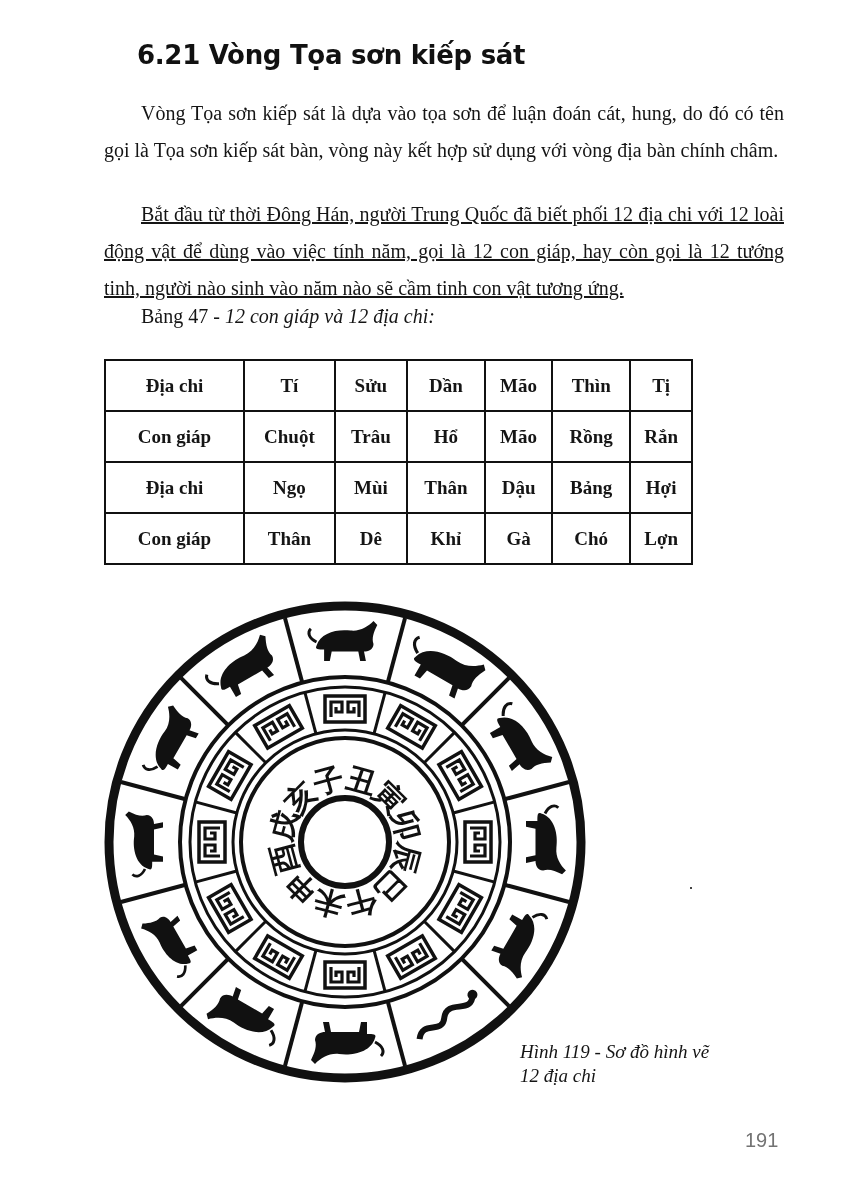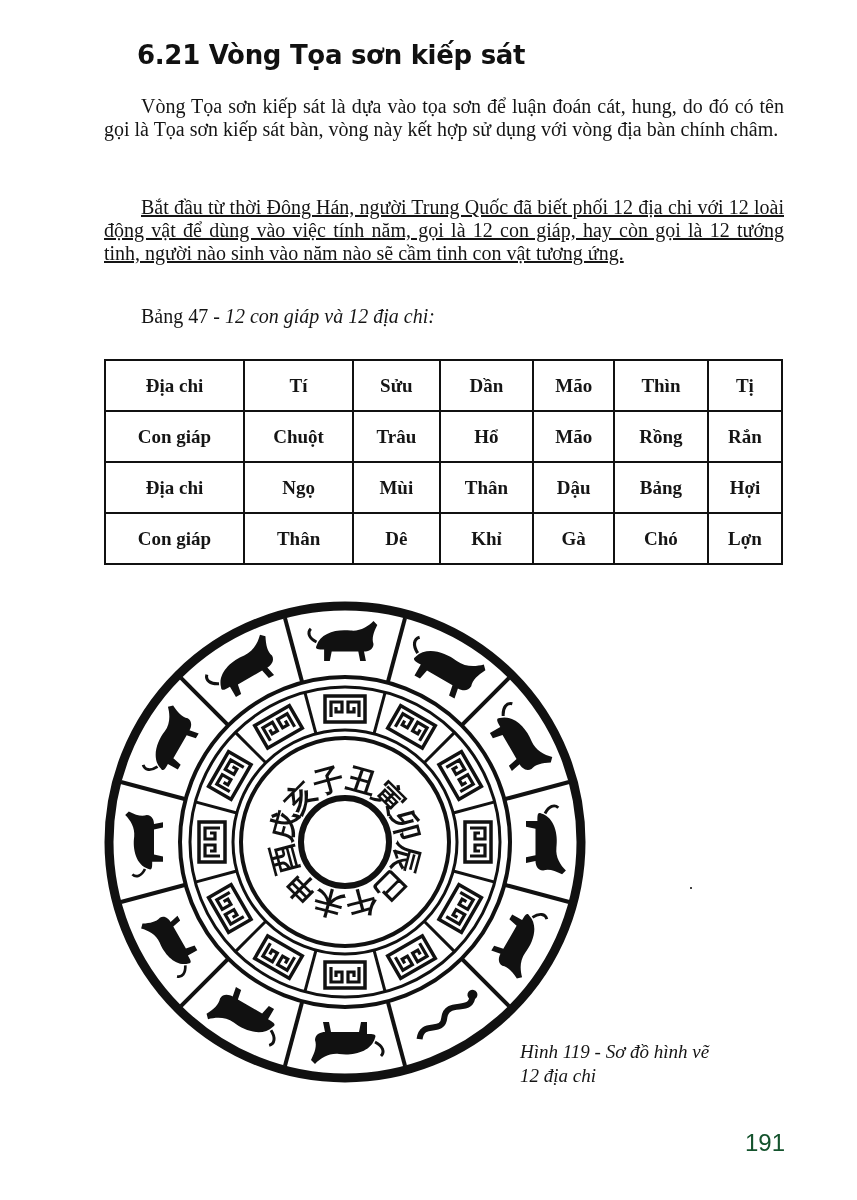--- a/index.html
+++ b/index.html
@@ -1,29 +1,29 @@
 <!DOCTYPE html>
 <html><head>
 <meta charset="utf-8">
 <style>
   html, body { margin: 0; padding: 0; background: #ffffff; }
   body { width: 857px; height: 1200px; position: relative; overflow: hidden; color: #111; font-family: "DejaVu Serif", "Liberation Serif", serif; }
   .page { position: absolute; left: 0; top: 0; width: 857px; height: 1200px; }
   .heading { position: absolute; left: 137px; top: 40px; font-family: "DejaVu Sans", "Liberation Sans", sans-serif; font-weight: bold; font-size: 26px; letter-spacing: -0.3px; color: #111; }
-  .para { position: absolute; left: 104px; width: 680px; font-family: "Liberation Serif", "DejaVu Serif", serif; font-size: 20px; line-height: 23px; text-align: justify; text-indent: 37px; color: #151515; }
+  .para { position: absolute; left: 104px; width: 680px; font-family: "Liberation Serif", "DejaVu Serif", serif; font-size: 20px; line-height: 37px; text-align: justify; text-indent: 37px; color: #151515; }
   .p1 { top: 95px; }
   .p2 { top: 196px; text-decoration: underline; }
   .caption-tbl { position: absolute; left: 141px; top: 305px; font-family: "Liberation Serif", "DejaVu Serif", serif; font-size: 20px; color: #151515; }
   .caption-tbl em { font-style: italic; }
-  table.zodiac { position: absolute; left: 104px; top: 359px; width: 679px; border-collapse: collapse; font-family: "Liberation Serif", "DejaVu Serif", serif; font-size: 19px; color: #151515; }
+  table.zodiac { position: absolute; left: 104px; top: 359px; width: 589px; border-collapse: collapse; font-family: "Liberation Serif", "DejaVu Serif", serif; font-size: 19px; color: #151515; }
   table.zodiac td { border: 2px solid #111; height: 49px; text-align: center; padding: 0; font-weight: bold; }
   table.zodiac td.hdr { font-weight: bold; width: 137px; font-size: 19px; }
   .figure { position: absolute; left: 100px; top: 597px; width: 490px; height: 490px; }
   .fig-caption { position: absolute; left: 520px; top: 1040px; width: 272px; text-align: left; font-family: "Liberation Serif", "DejaVu Serif", serif; font-style: italic; font-size: 19px; line-height: 24px; color: #151515; }
-  .page-num { position: absolute; left: 745px; top: 1129px; font-family: "Liberation Sans", "DejaVu Sans", sans-serif; font-size: 24px; color: #14532d; text-align: center; }
+  .page-num { position: absolute; left: 745px; top: 1129px; font-family: "Liberation Sans", "DejaVu Sans", sans-serif; font-size: 20px; color: #737373; text-align: center; }
   .speck { position: absolute; left: 690px; top: 887px; width: 2px; height: 2px; background: #444; }
 </style>
 </head>
 <body>
 
 <div class="page">
 
   <div class="heading">6.21 Vòng Tọa sơn kiếp sát</div>
 
   <div class="para p1">Vòng Tọa sơn kiếp sát là dựa vào tọa sơn để luận đoán cát, hung, do đó có tên gọi là Tọa sơn kiếp sát bàn, vòng này kết hợp sử dụng với vòng địa bàn chính châm.</div>

